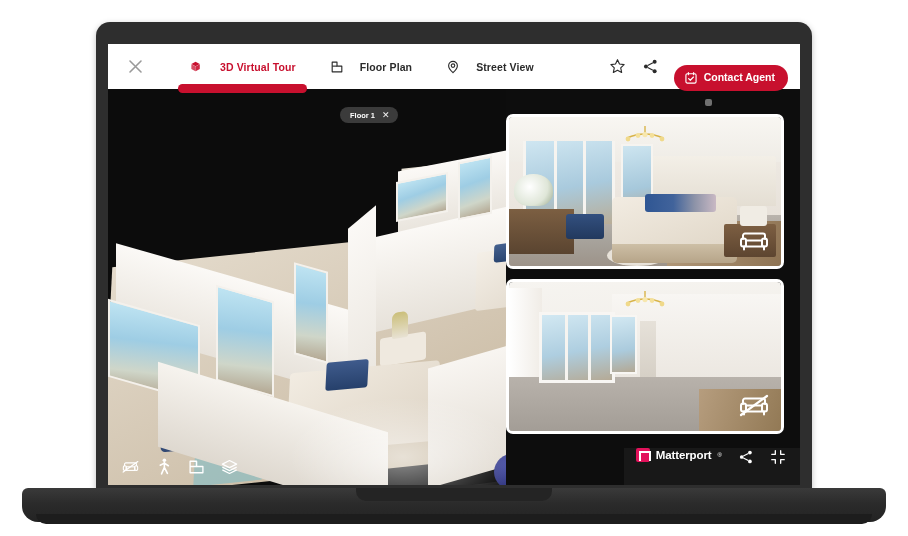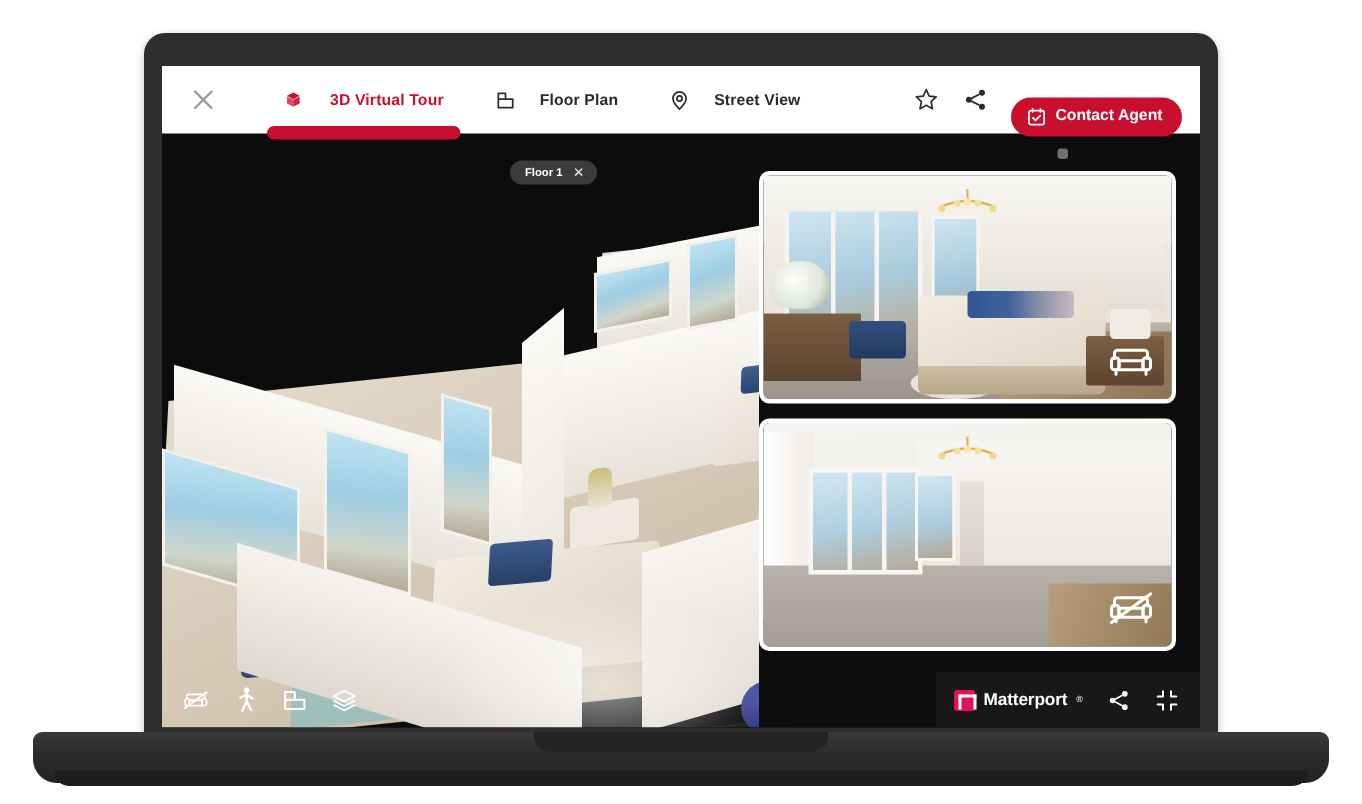--- a/index.html
+++ b/index.html
@@ -264,20 +264,21 @@
     width: 230px; height: 120px;
     background: radial-gradient(ellipse at center,rgba(255,255,255,.55),rgba(255,255,255,0) 70%);
     pointer-events: none;
   }
 
   
   .floor-pill {
     position: absolute;
     left: 232px; top: 18px;
     display: flex;
+    align-items: center;
     gap: 7px;
     background: rgba(70,70,70,.82);
     color: #fff;
     border-radius: 11px;
     padding: 3px 8px 3px 10px;
     font-size: 7.5px;
     font-weight: bold;
     z-index: 4;
     cursor: pointer;
   }
@@ -450,21 +451,21 @@
     gap: 16px;
     z-index: 6;
   }
   .tool-icon { cursor: pointer; width: 17px; height: 17px; display:flex; align-items:center; justify-content:center; }
 
   .brandbar {
     position: absolute;
     right: 0; bottom: 0;
     height: 37px;
     display: flex;
-    align-items: center;
+    align-items: flex-start;
     gap: 15px;
     padding: 0 14px 0 12px;
     background: #181818;
     z-index: 6;
   }
   .brand {
     display: flex; align-items: center; gap: 6px;
     cursor: pointer;
   }
   .brand-mark {

